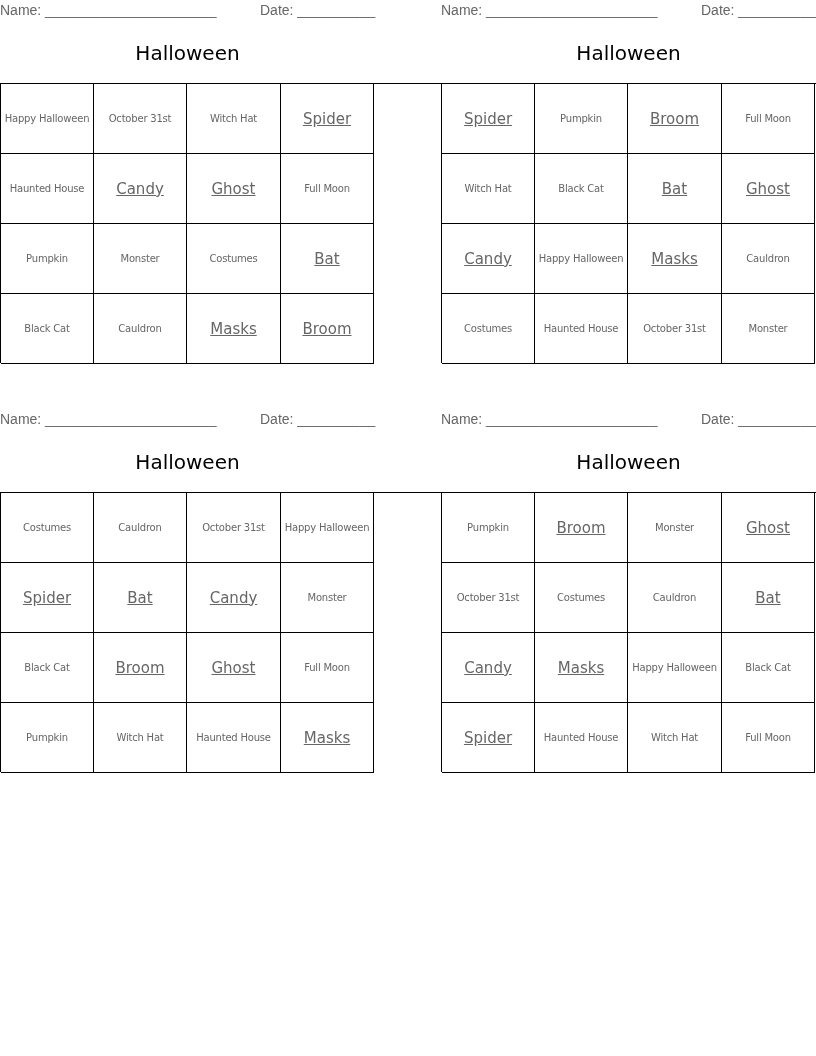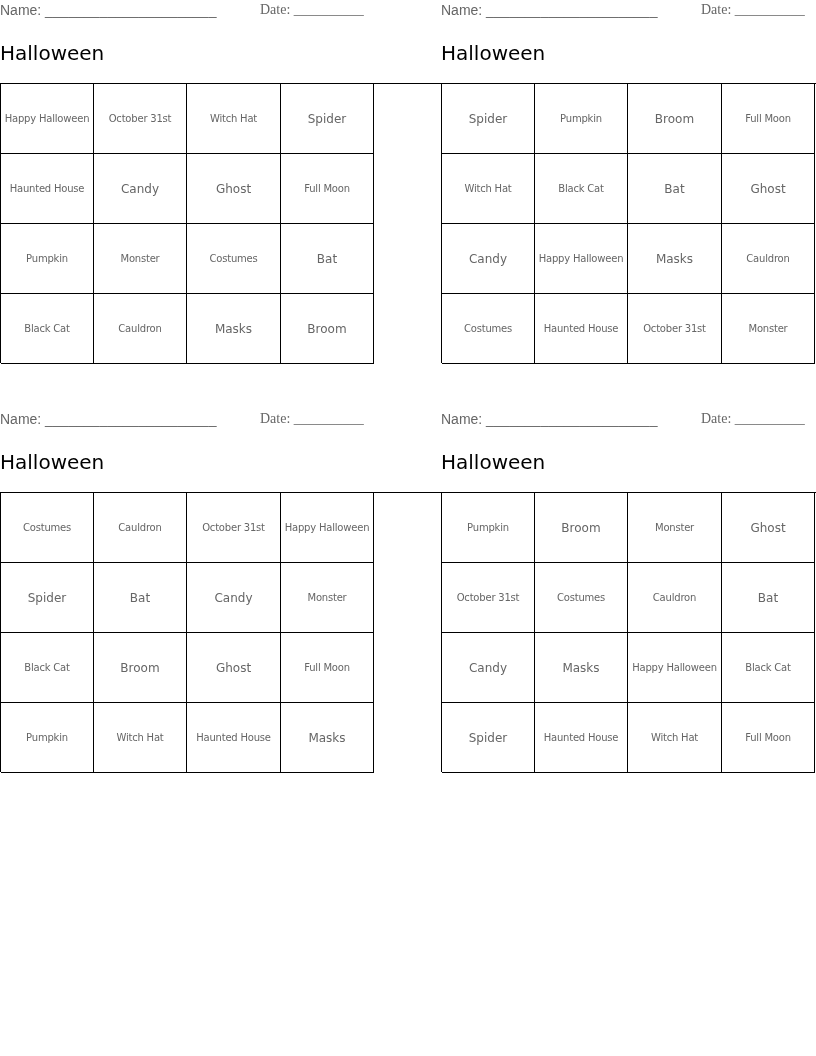--- a/index.html
+++ b/index.html
@@ -1,30 +1,30 @@
 <!DOCTYPE html>
 <html><head>
 <meta charset="utf-8">
 <style>
   html, body { margin:0; padding:0; background:#fff; }
   body { width:816px; height:1056px; position:relative; overflow:hidden; }
   .card { position:absolute; width:375px; }
   .namerow { position:absolute; top:2px; left:0; width:380px; height:18px;
     font-family:"Liberation Sans", sans-serif; font-size:14px; color:#666; white-space:nowrap; }
   .namerow .name { position:absolute; left:0; top:0; }
-  .namerow .date { position:absolute; left:260px; top:0;font-family:Liberation Serif, serif; }
-  .title { position:absolute; top:41px; left:0; width:375px; text-align:left;
+  .namerow .date { position:absolute; left:260px; top:0; }
+  .title { position:absolute; top:41px; left:0; width:375px; text-align:center;
     font-family:"DejaVu Sans", sans-serif; font-size:20px; color:#000; }
   .grid { position:absolute; top:83px; left:0; width:441px; height:280px;
     border-top:1px solid #000; border-left:1px solid #000; box-sizing:border-box;
     display:grid; grid-template-columns: 93px 93px 94px 93px; grid-template-rows: 70px 70px 70px 70px; }
   .cell { border-right:1px solid #000; border-bottom:1px solid #000; box-sizing:border-box;
     display:flex; align-items:center; justify-content:center; text-align:center;
     font-family:"DejaVu Sans", sans-serif; color:#666; font-size:10px; white-space:nowrap; overflow:hidden; letter-spacing:-0.2px; }
-  .cell.big { font-size:12px; letter-spacing:0; }
+  .cell.big { font-size:15px; letter-spacing:0;text-decoration:underline; }
 </style>
 </head>
 <body>
 
 <div id="root">
     <div class="card" style="left: 0px; top: 0px;">
       <div class="namerow">
         <span class="name">Name: ______________________</span>
         <span class="date">Date: __________</span>
       </div>

